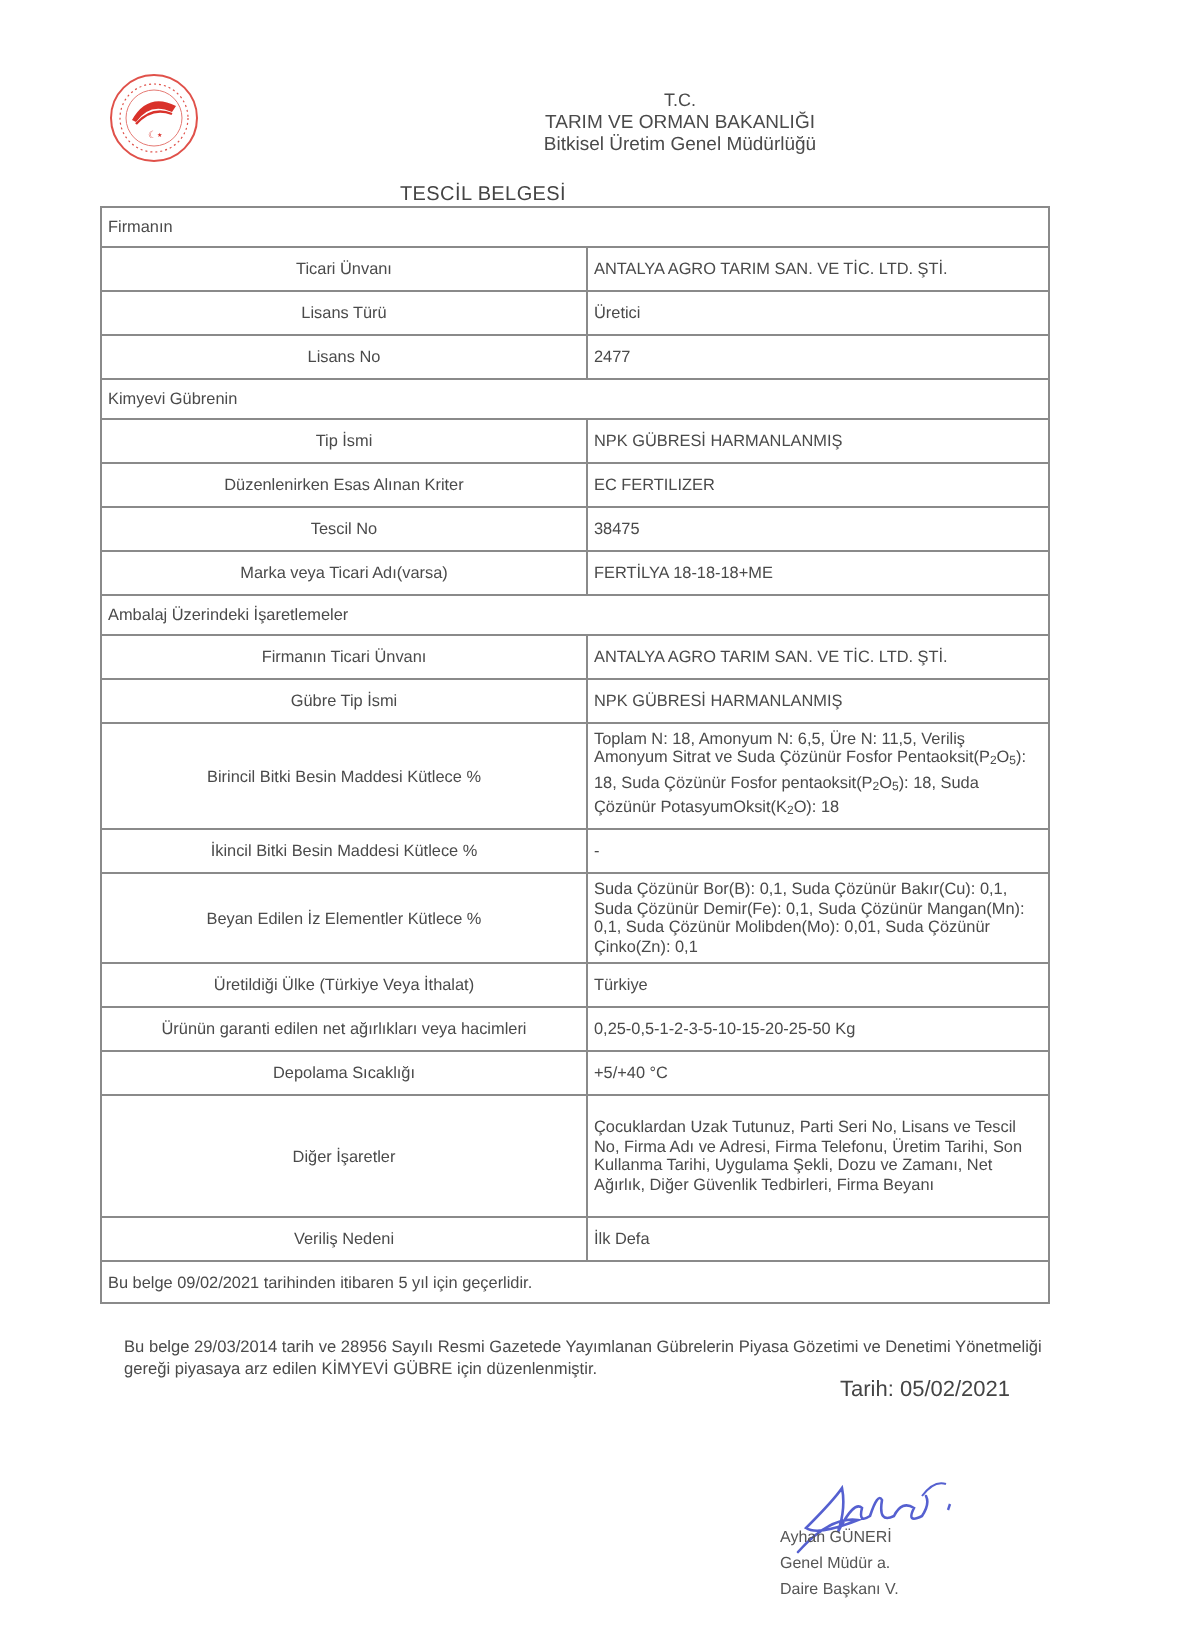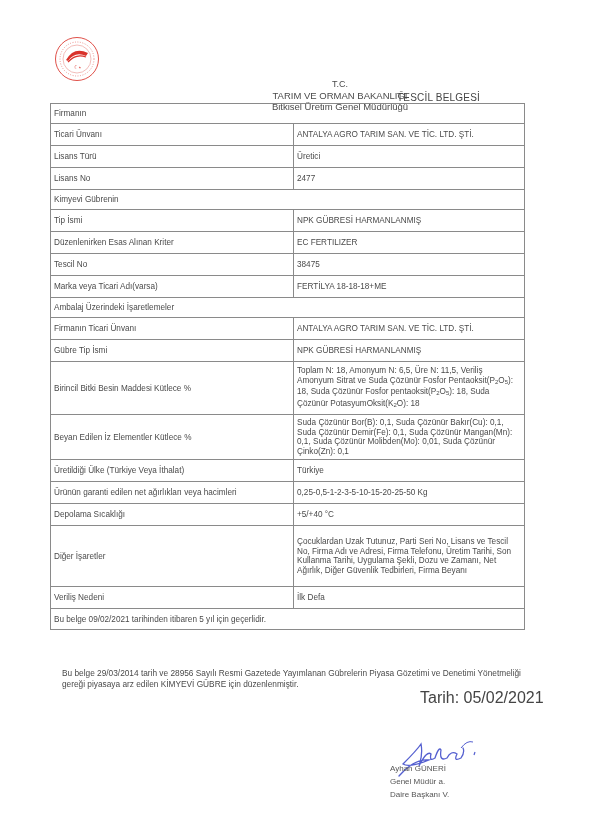--- a/index.html
+++ b/index.html
@@ -3,38 +3,38 @@
   <meta charset="utf-8">
   <style>
     html, body { margin: 0; padding: 0; }
     body {
       width: 600px; height: 825px; position: relative; overflow: hidden;
       background: #ffffff; color: #3a3a3a;
       font-family: "Liberation Sans", sans-serif;
     }
     .logo { position: absolute; left: 54px; top: 36px; width: 46px; height: 46px; }
     .header { position: absolute; left: 200px; width: 280px; top: 45px; text-align: center; font-size: 9.5px; line-height: 11px; color: #4a4a4a; }
-    .header .tc { font-size: 9px; margin-top: 34px; }
-    .title { position: absolute; left: 200px; width: 280px; top: 92px; text-align: right; font-size: 10px; color: #444; letter-spacing: 0.2px; }
+    .header .tc { font-size: 9px; }
+    .title { position: absolute; left: 200px; width: 280px; top: 92px; text-align: left; font-size: 10px; color: #444; letter-spacing: 0.2px; }
     table.reg {
       position: absolute; left: 50px; top: 103px; width: 475px;
       border-collapse: collapse; font-size: 8.2px; color: #4a4a4a;
     }
     table.reg td { border: 1px solid #8a8a8a; padding: 0 3px; vertical-align: middle; }
-    table.reg td.lbl { width: 236px; }
+    table.reg td.lbl { width: 236px; text-align: center; }
     table.reg td.val { line-height: 9.5px; }
     tr.h20 td { height: 20px; }
     tr.h22 td { height: 21px; }
     tr.section td { height: 19px; }
     tr.tall5 td { height: 52px; }
     tr.tall4 td { height: 44px; }
     tr.tall6 td { height: 60px; }
     sub { font-size: 6px; vertical-align: -1px; }
     .footnote { position: absolute; left: 62px; top: 668px; width: 470px; font-size: 8.3px; line-height: 11px; color: #4a4a4a; }
-    .date { position: absolute; left: 420px; top: 689px; font-size: 16px; color: #444; }
+    .date { position: absolute; left: 420px; top: 689px; font-size: 11px; color: #444; }
     .signature { position: absolute; left: 395px; top: 740px; width: 100px; height: 40px; }
     .signer { position: absolute; left: 390px; top: 762px; width: 90px; text-align: left; font-size: 8px; line-height: 13px; color: #555; }
   </style>
 </head>
 <body>
 
 <svg class="logo" viewBox="0 0 46 46">
   <circle cx="23" cy="23" r="21.5" fill="none" stroke="#e0514a" stroke-width="1"></circle>
   <circle cx="23" cy="23" r="17" fill="none" stroke="#e0514a" stroke-width="0.6" stroke-dasharray="1 1.5"></circle>
   <circle cx="23" cy="23" r="14" fill="none" stroke="#e57a74" stroke-width="0.5"></circle>
@@ -97,20 +97,24 @@
     <td class="val">ANTALYA AGRO TARIM SAN. VE TİC. LTD. ŞTİ.</td>
   </tr>
   <tr class="h22">
     <td class="lbl">Gübre Tip İsmi</td>
     <td class="val">NPK GÜBRESİ HARMANLANMIŞ</td>
   </tr>
   <tr class="tall5">
     <td class="lbl">Birincil Bitki Besin Maddesi Kütlece %</td>
     <td class="val"><span>Toplam N: 18, Amonyum N: 6,5, Üre N: 11,5, Veriliş Amonyum Sitrat ve Suda Çözünür Fosfor Pentaoksit(P</span><sub>2</sub><span>O</span><sub>5</sub><span>): 18, Suda Çözünür Fosfor pentaoksit(P</span><sub>2</sub><span>O</span><sub>5</sub><span>): 18, Suda Çözünür PotasyumOksit(K</span><sub>2</sub><span>O): 18</span></td>
   </tr>
+  <tr class="h22">
+    <td class="lbl">İkincil Bitki Besin Maddesi Kütlece %</td>
+    <td class="val">-</td>
+  </tr>
   <tr class="tall4">
     <td class="lbl">Beyan Edilen İz Elementler Kütlece %</td>
     <td class="val">Suda Çözünür Bor(B): 0,1, Suda Çözünür Bakır(Cu): 0,1, Suda Çözünür Demir(Fe): 0,1, Suda Çözünür Mangan(Mn): 0,1, Suda Çözünür Molibden(Mo): 0,01, Suda Çözünür Çinko(Zn): 0,1</td>
   </tr>
   <tr class="h22">
     <td class="lbl">Üretildiği Ülke (Türkiye Veya İthalat)</td>
     <td class="val">Türkiye</td>
   </tr>
   <tr class="h22">
     <td class="lbl">Ürünün garanti edilen net ağırlıkları veya hacimleri</td>

